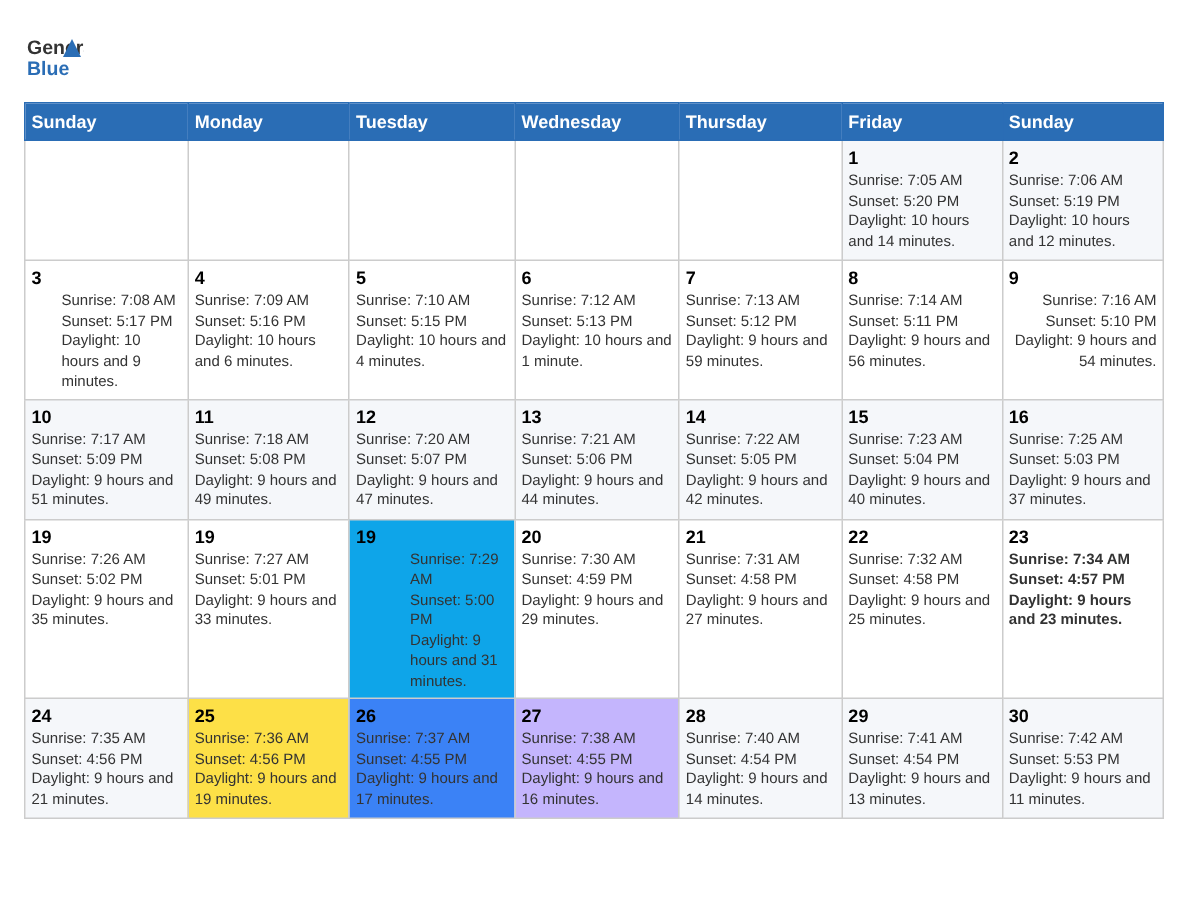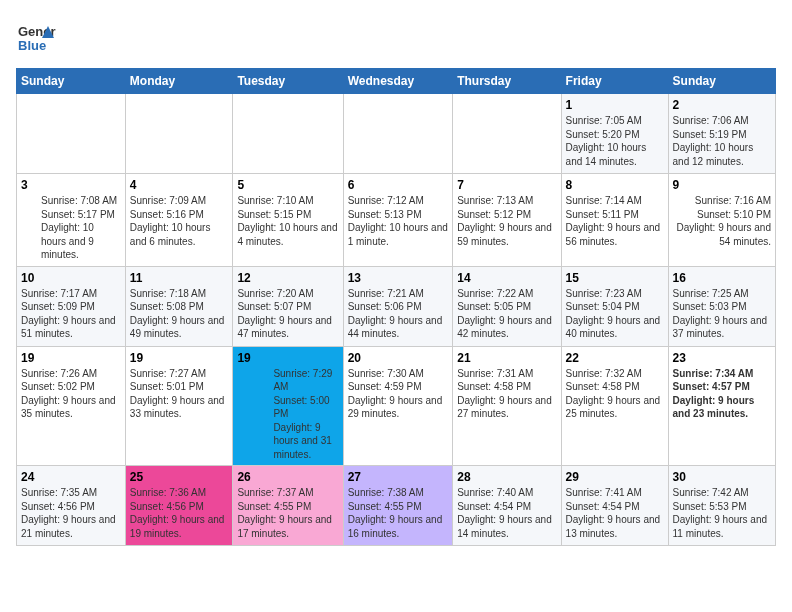--- a/index.html
+++ b/index.html
@@ -261,27 +261,27 @@
 Daylight: 9 hours and 23 minutes.</div>
         </td>
       </tr>
       <tr>
         <td style="background: rgb(245, 247, 250);">
           <span class="day-num">24</span>
           <div class="day-detail" style="white-space: pre-line;">Sunrise: 7:35 AM
 Sunset: 4:56 PM
 Daylight: 9 hours and 21 minutes.</div>
         </td>
-        <td style="background: #ec4899;">
+        <td style="background: #fde047;">
           <span class="day-num">25</span>
           <div class="day-detail" style="white-space: pre-line;">Sunrise: 7:36 AM
 Sunset: 4:56 PM
 Daylight: 9 hours and 19 minutes.</div>
         </td>
-        <td style="background: #f9a8d4;">
+        <td style="background: #3b82f6;">
           <span class="day-num">26</span>
           <div class="day-detail" style="white-space: pre-line;">Sunrise: 7:37 AM
 Sunset: 4:55 PM
 Daylight: 9 hours and 17 minutes.</div>
         </td>
         <td style="background: #c4b5fd;">
           <span class="day-num">27</span>
           <div class="day-detail" style="white-space: pre-line;">Sunrise: 7:38 AM
 Sunset: 4:55 PM
 Daylight: 9 hours and 16 minutes.</div>

